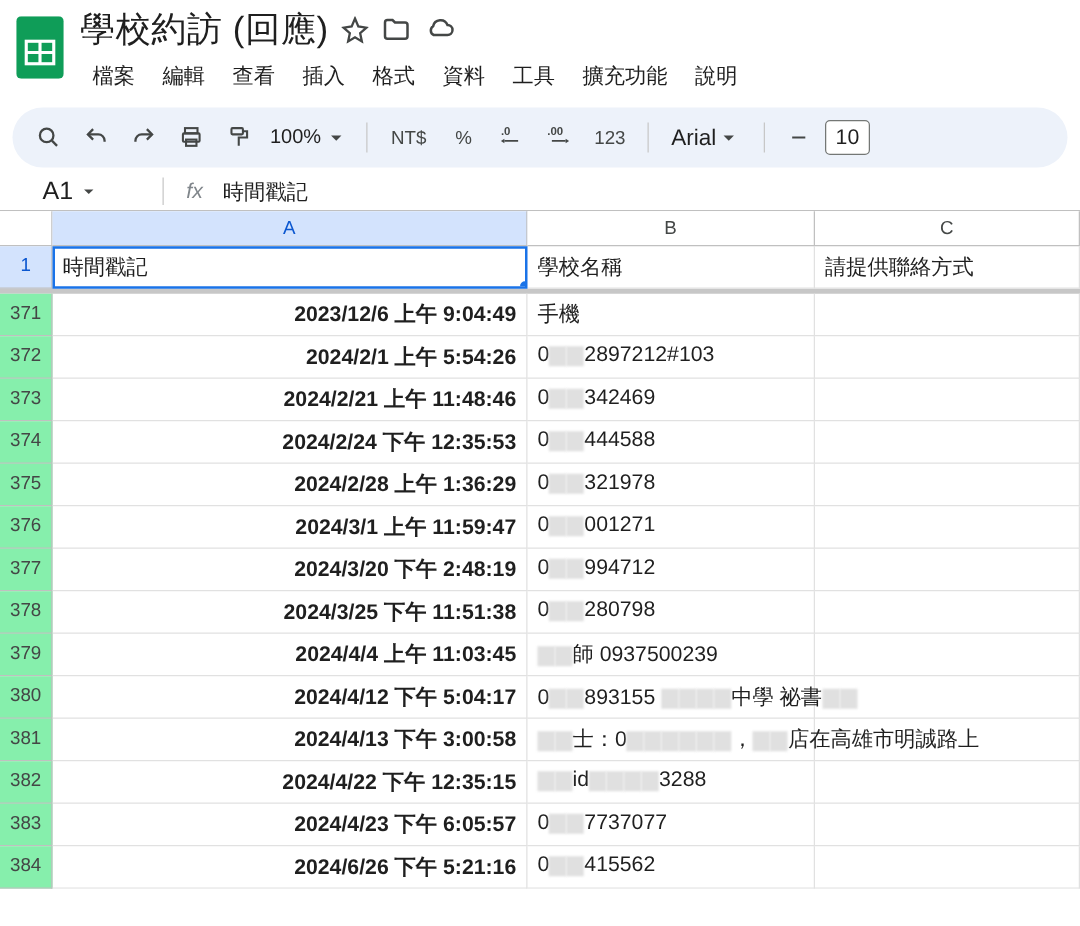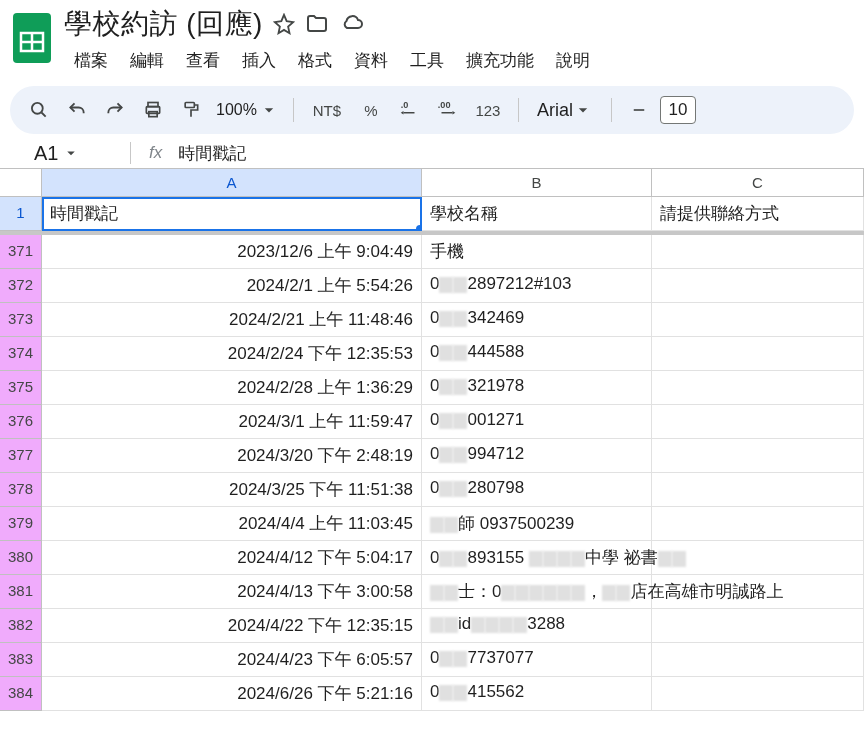--- a/index.html
+++ b/index.html
@@ -161,21 +161,21 @@
     grid-template-columns: 42px 380px 230px 212px;
     border-bottom: 4px solid #c7c7c7;
   }
   .rowhead {
     border-right: 1px solid #c0c0c0;
     border-bottom: 1px solid #c0c0c0;
     text-align: center;
     font-size: 15px;
     color: #444746;
     padding: 7px 2px;
-    background: #f0abfc;
+    background: #86efac;
   }
   .rowhead.active { background: #d3e3fd; color: #0b57d0; }
   .cell {
     border-right: 1px solid #e1e1e1;
     border-bottom: 1px solid #e1e1e1;
     padding: 5px 8px;
     font-size: 17px;
     font-family: Arial, sans-serif;
     white-space: nowrap;
     overflow: hidden;
@@ -192,21 +192,21 @@
     bottom: -4px;
     width: 8px;
     height: 8px;
     background: #1a73e8;
     border-radius: 50%;
   }
   .data-rows .row {
     display: grid;
     grid-template-columns: 42px 380px 230px 212px;
   }
-  .align-right { text-align: right; }
+  .align-right { text-align: right; font-weight: bold; }
   .redact {
     display: inline-block;
     background: #e0e0e0;
     height: 16px;
     vertical-align: middle;
     filter: blur(1px);
   }
   .cell-b { overflow: visible; position: relative; }
   .overflow-text {
     position: absolute;

